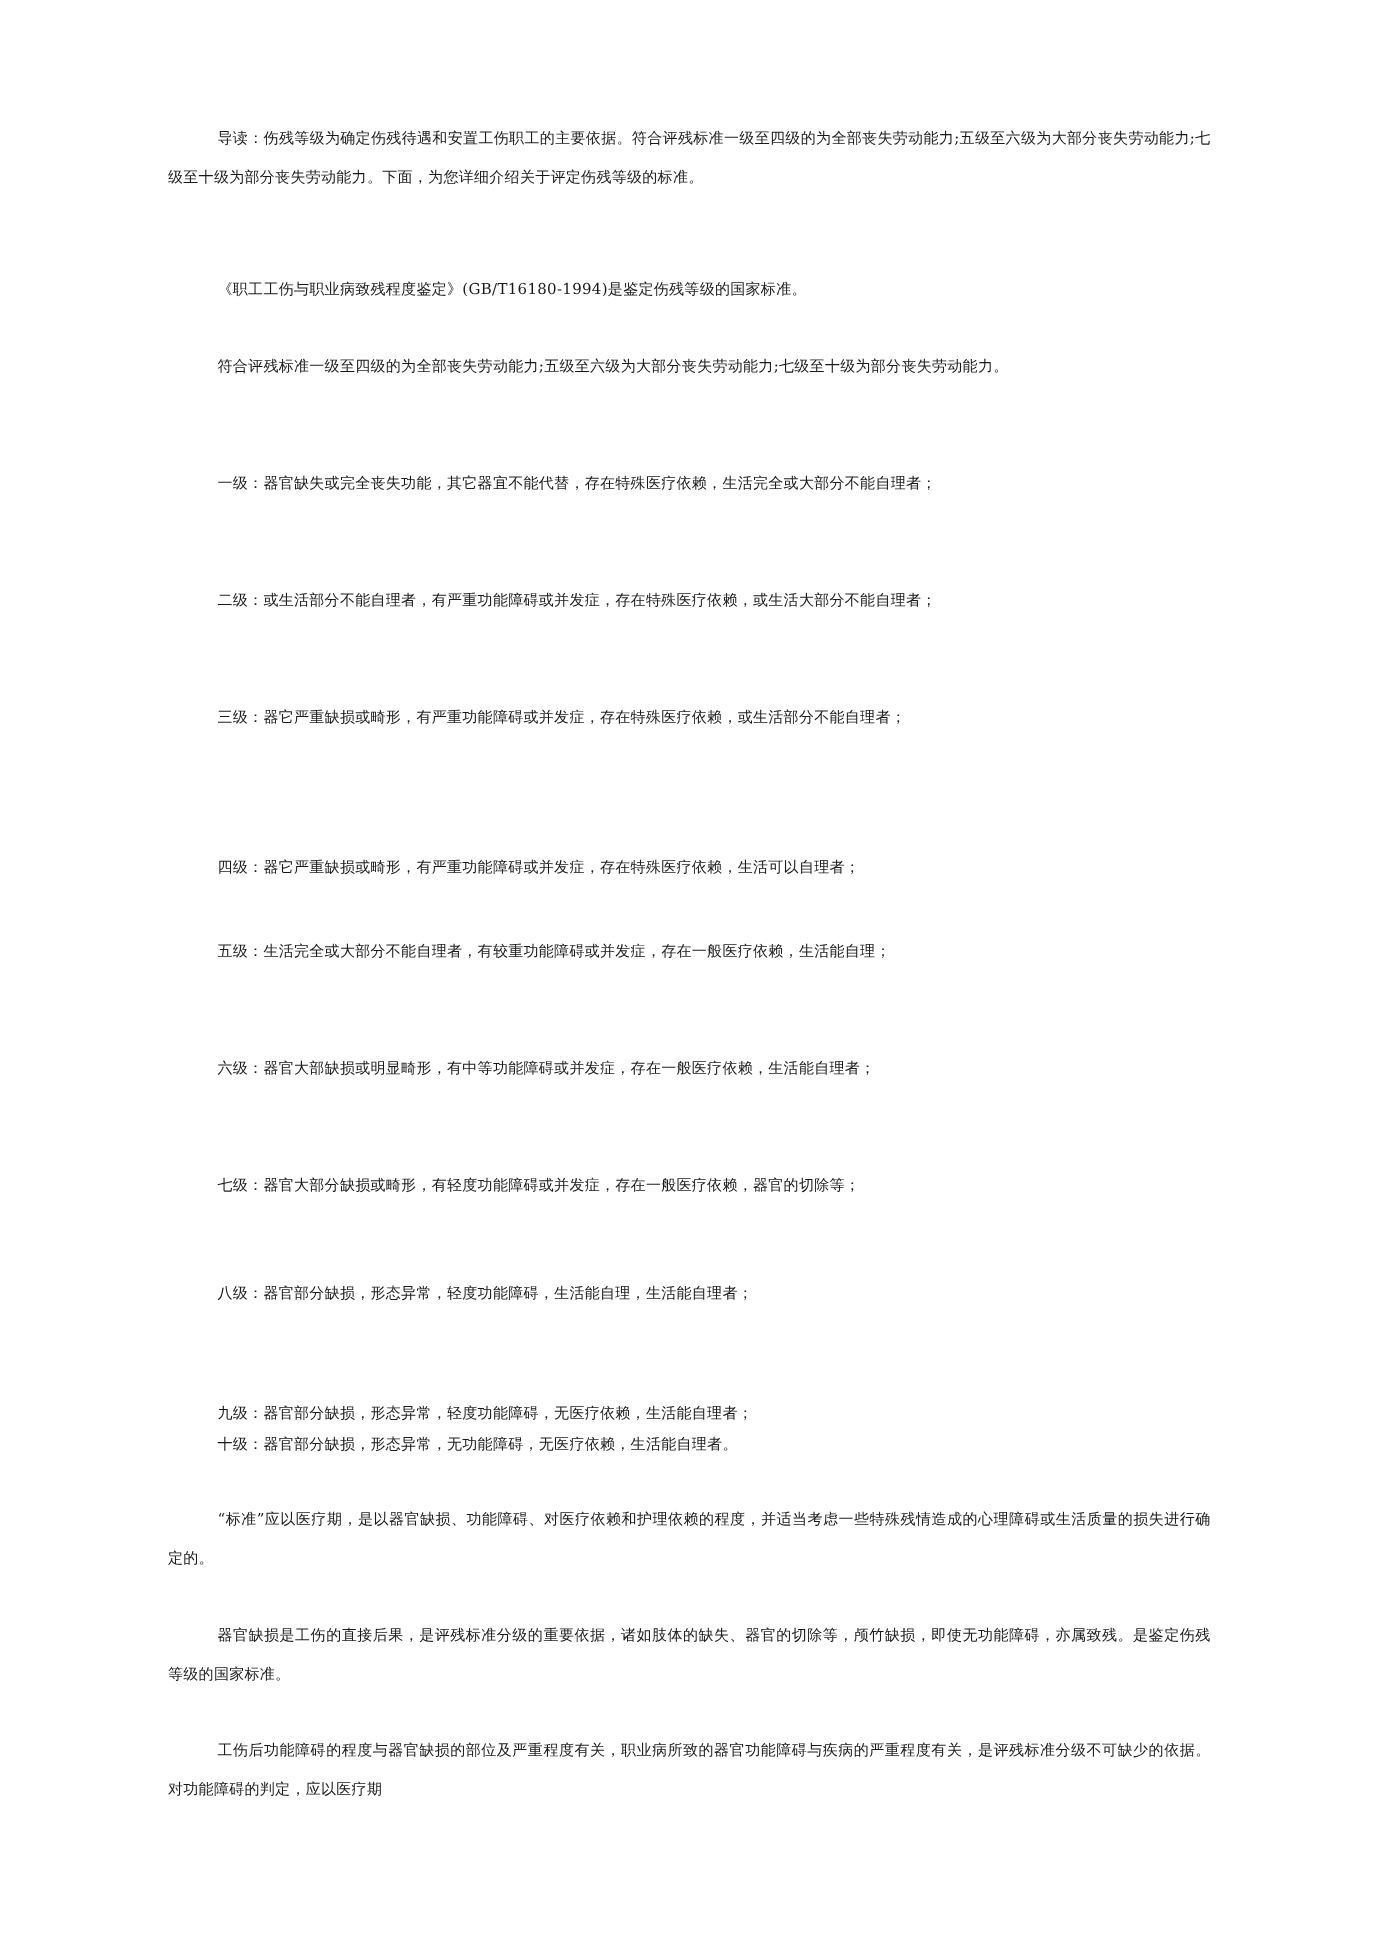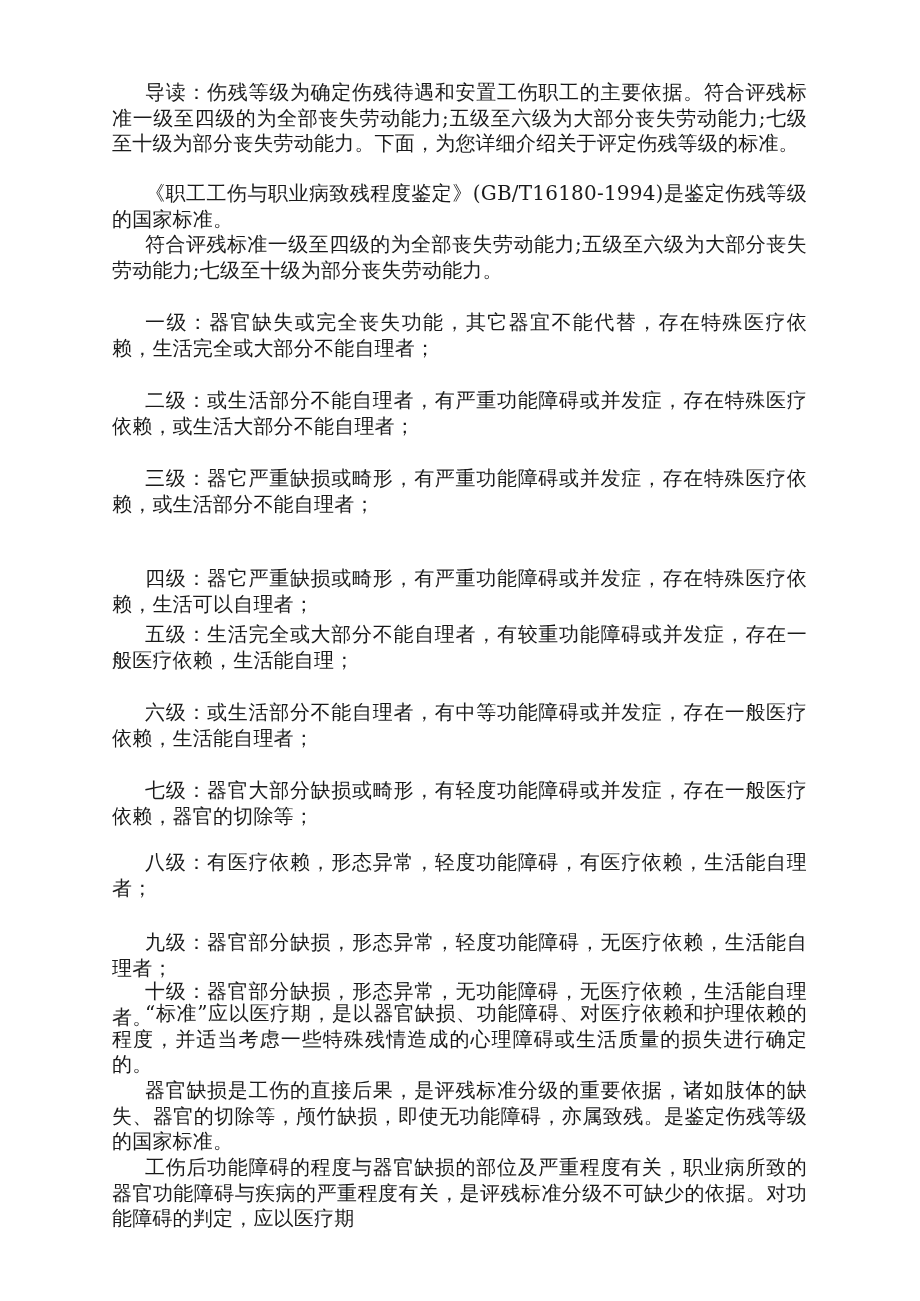--- a/index.html
+++ b/index.html
@@ -19,41 +19,41 @@
       position: absolute;
       left: 112px;
       top: 0;
       width: 695px;
     }
     .para {
       position: absolute;
       left: 0;
       width: 695px;
       margin: 0;
-      font-size: 20px;
+      font-size: 10px;
       line-height: 25.5px;
       text-indent: 33px;
       letter-spacing: 0.2px;
       text-align: justify;
       white-space: normal;
     }
   </style>
 </head>
 <body>
 
 <div class="page">
   <p class="para" style="top:80px">导读：伤残等级为确定伤残待遇和安置工伤职工的主要依据。符合评残标准一级至四级的为全部丧失劳动能力;五级至六级为大部分丧失劳动能力;七级至十级为部分丧失劳动能力。下面，为您详细介绍关于评定伤残等级的标准。</p>
   <p class="para" style="top:181px">《职工工伤与职业病致残程度鉴定》(GB/T16180-1994)是鉴定伤残等级的国家标准。</p>
   <p class="para" style="top:232px">符合评残标准一级至四级的为全部丧失劳动能力;五级至六级为大部分丧失劳动能力;七级至十级为部分丧失劳动能力。</p>
   <p class="para" style="top:310px">一级：器官缺失或完全丧失功能，其它器宜不能代替，存在特殊医疗依赖，生活完全或大部分不能自理者；</p>
   <p class="para" style="top:388px">二级：或生活部分不能自理者，有严重功能障碍或并发症，存在特殊医疗依赖，或生活大部分不能自理者；</p>
   <p class="para" style="top:466px">三级：器它严重缺损或畸形，有严重功能障碍或并发症，存在特殊医疗依赖，或生活部分不能自理者；</p>
   <p class="para" style="top:566px">四级：器它严重缺损或畸形，有严重功能障碍或并发症，存在特殊医疗依赖，生活可以自理者；</p>
   <p class="para" style="top:622px">五级：生活完全或大部分不能自理者，有较重功能障碍或并发症，存在一般医疗依赖，生活能自理；</p>
-  <p class="para" style="top:700px">六级：或生活部分不能自理者，有中等功能障碍或并发症，存在一般医疗依赖，生活能自理者；</p>
+  <p class="para" style="top:700px">六级：器官大部缺损或明显畸形，有中等功能障碍或并发症，存在一般医疗依赖，生活能自理者；</p>
   <p class="para" style="top:778px">七级：器官大部分缺损或畸形，有轻度功能障碍或并发症，存在一般医疗依赖，器官的切除等；</p>
-  <p class="para" style="top:850px">八级：有医疗依赖，形态异常，轻度功能障碍，有医疗依赖，生活能自理者；</p>
+  <p class="para" style="top:850px">八级：器官部分缺损，形态异常，轻度功能障碍，生活能自理，生活能自理者；</p>
   <p class="para" style="top:930px">九级：器官部分缺损，形态异常，轻度功能障碍，无医疗依赖，生活能自理者；</p>
-  <p class="para" style="top:979px">十级：器官部分缺损，形态异常，无功能障碍，无医疗依赖，生活能自理者。</p>
+  <p class="para" style="top:951px">十级：器官部分缺损，形态异常，无功能障碍，无医疗依赖，生活能自理者。</p>
   <p class="para" style="top:1001px">“标准”应以医疗期，是以器官缺损、功能障碍、对医疗依赖和护理依赖的程度，并适当考虑一些特殊残情造成的心理障碍或生活质量的损失进行确定的。</p>
   <p class="para" style="top:1078px">器官缺损是工伤的直接后果，是评残标准分级的重要依据，诸如肢体的缺失、器官的切除等，颅竹缺损，即使无功能障碍，亦属致残。是鉴定伤残等级的国家标准。</p>
   <p class="para" style="top:1155px">工伤后功能障碍的程度与器官缺损的部位及严重程度有关，职业病所致的器官功能障碍与疾病的严重程度有关，是评残标准分级不可缺少的依据。对功能障碍的判定，应以医疗期</p>
 </div>
 
 </body></html>

